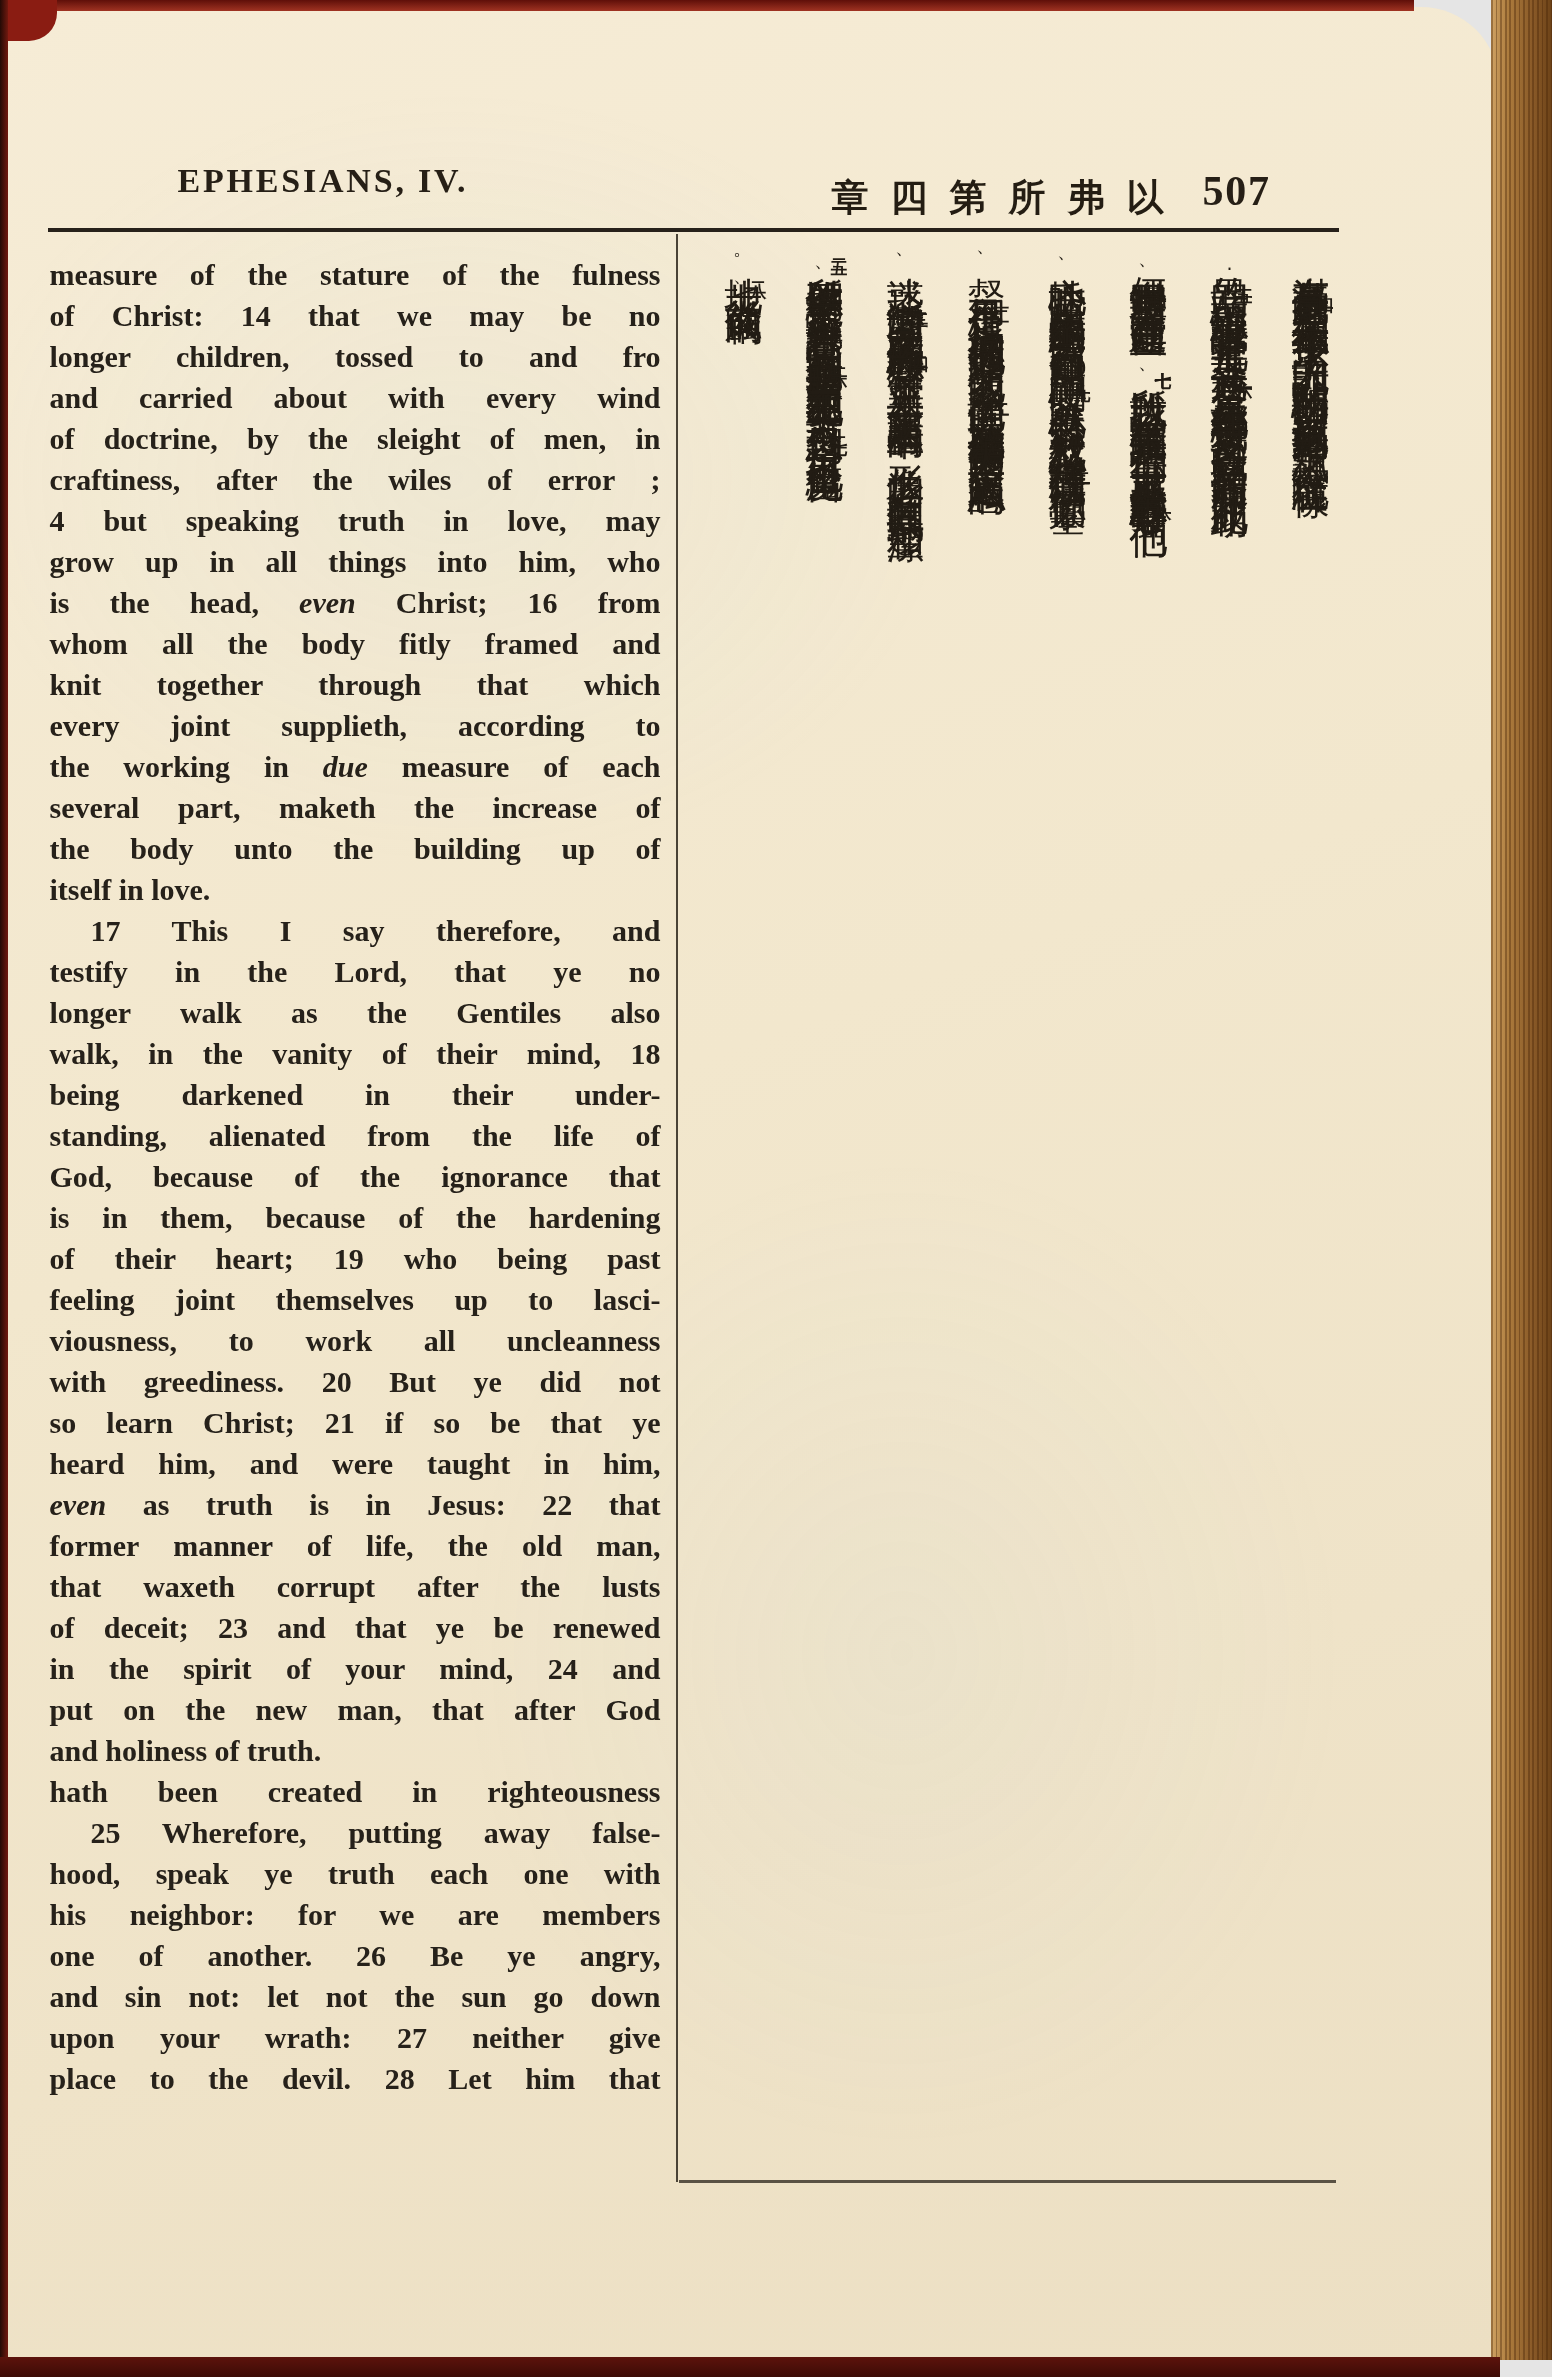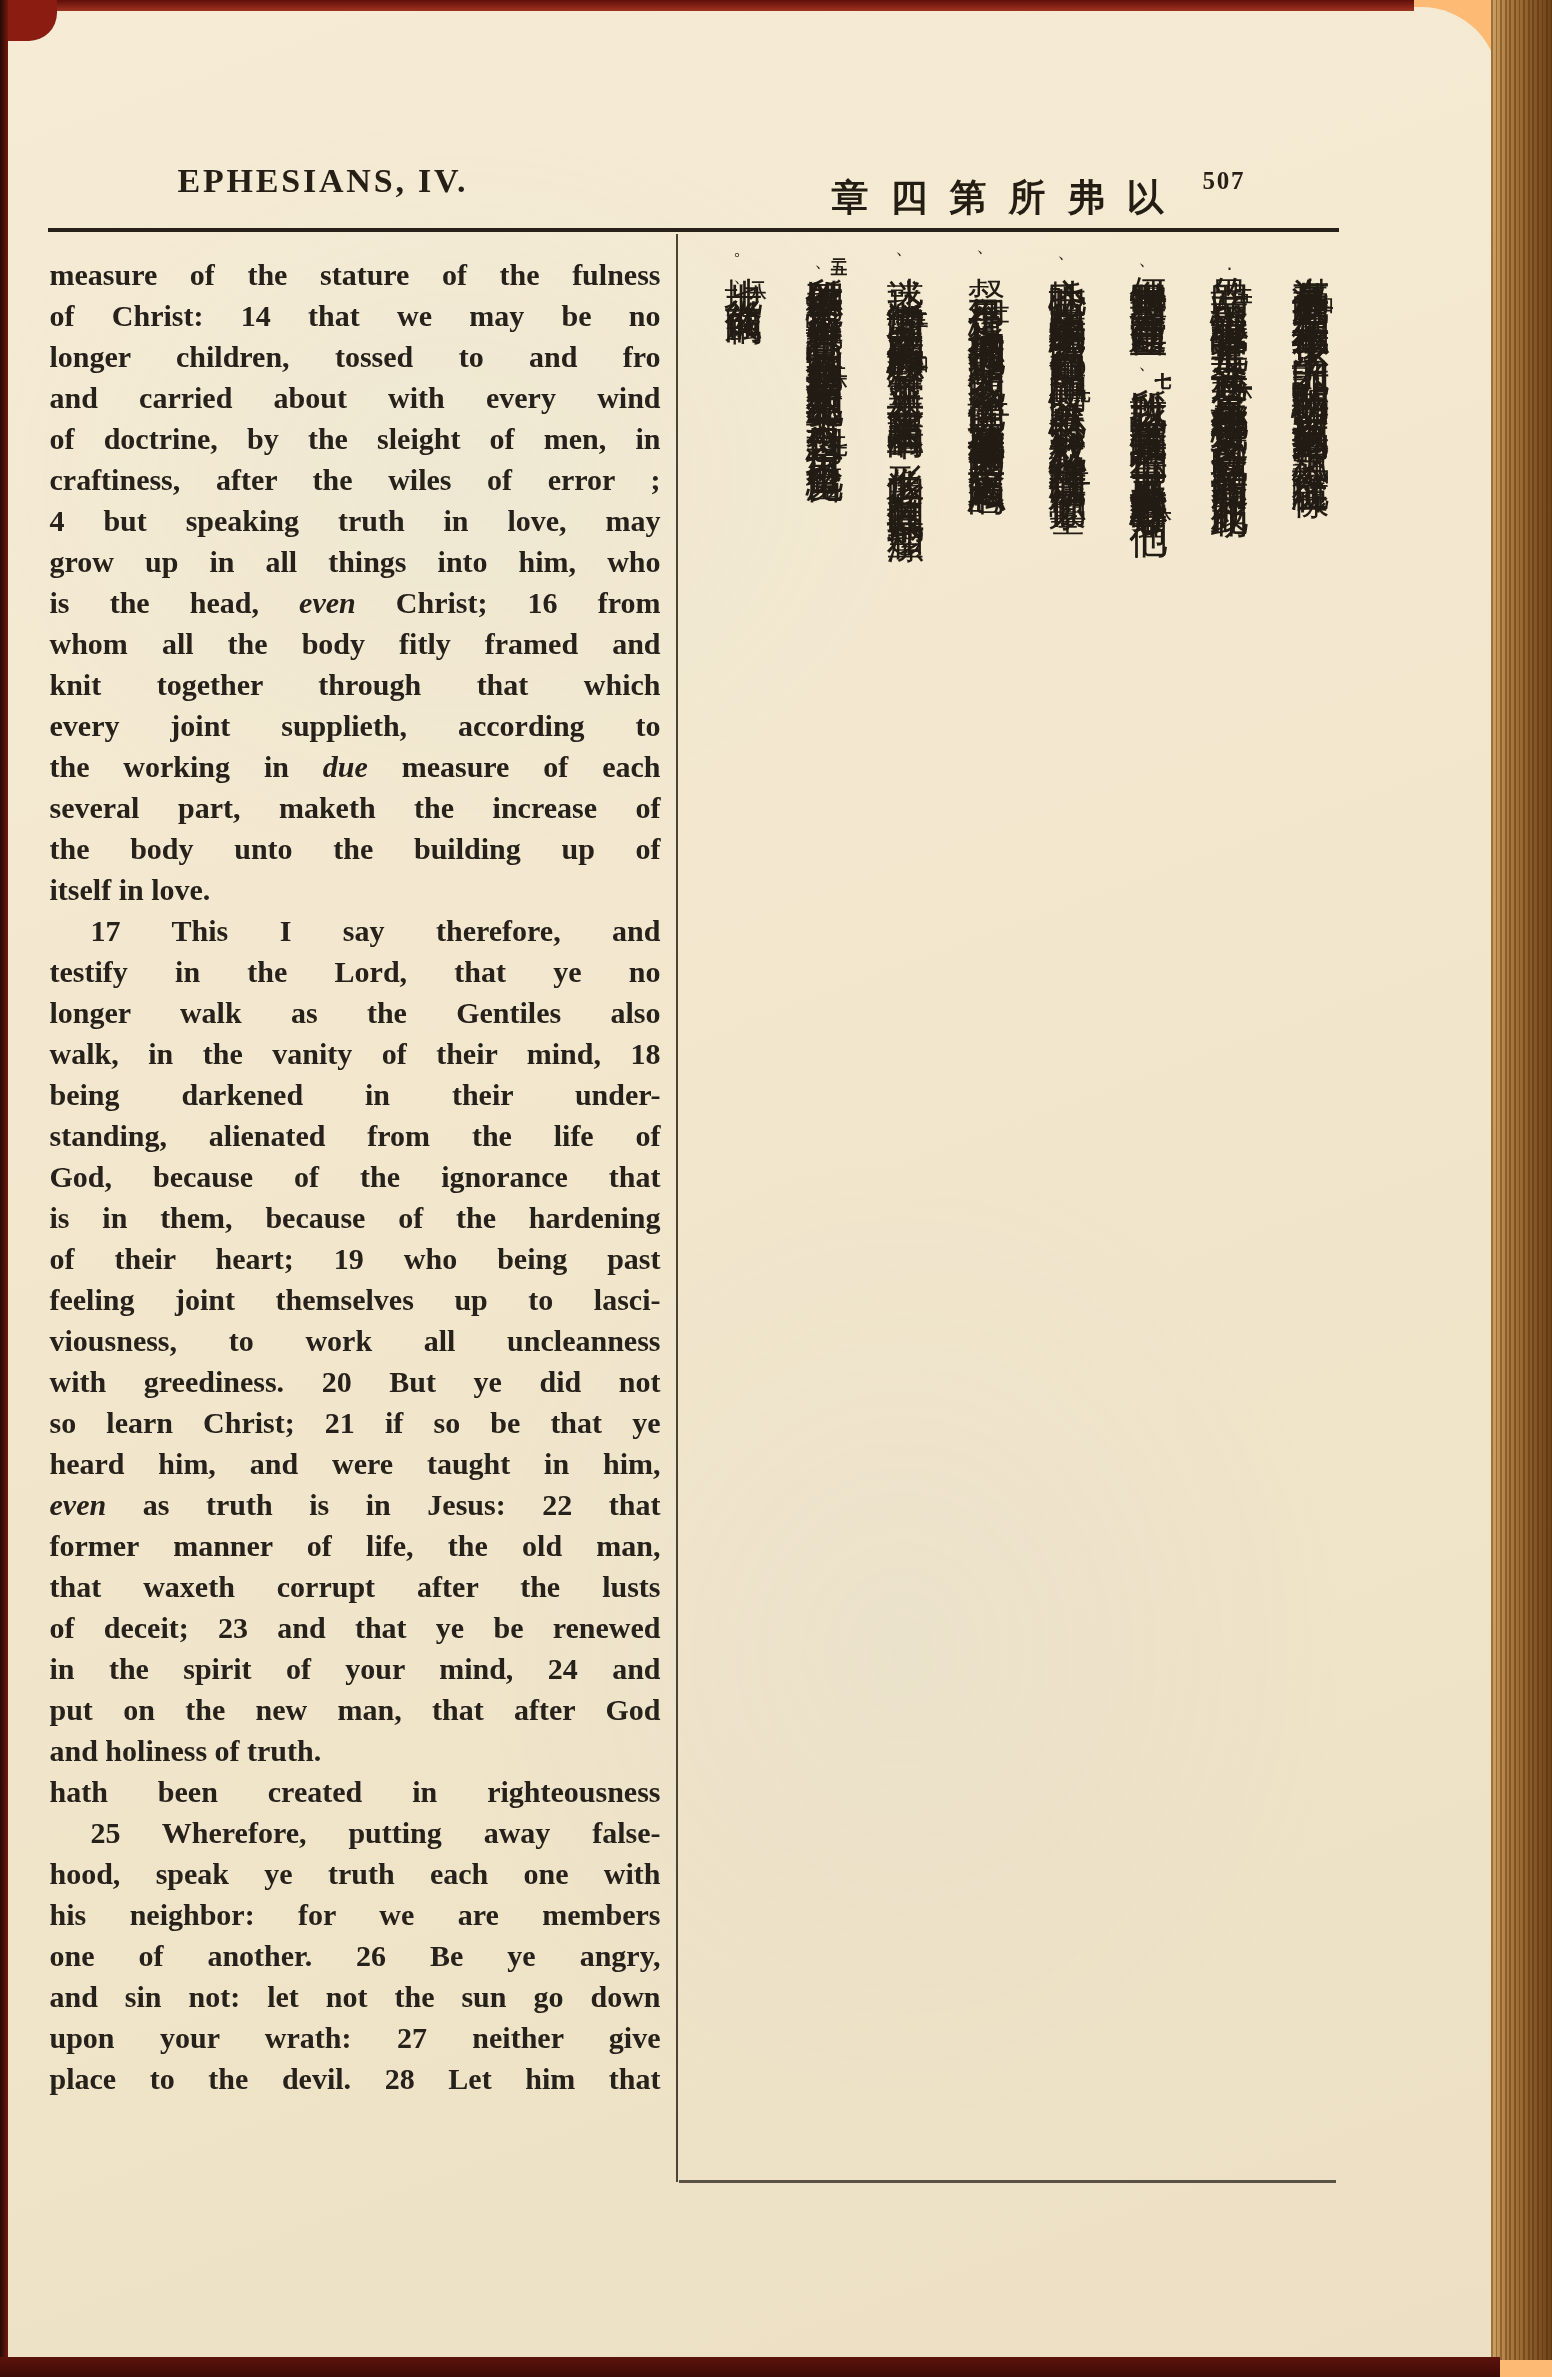--- a/index.html
+++ b/index.html
@@ -1,16 +1,16 @@
 <!DOCTYPE html>
 <html style="font-size:14.8px"><head>
 <meta charset="utf-8">
 <style>
   html,body { margin:0; padding:0; background:#2a1c10; }
-  .photo { position:relative; width:1552px; height:2377px; background:#fdba74; overflow:hidden;
+  .photo { position:relative; width:1552px; height:2377px; background:#e5e5e5; overflow:hidden;
            font-family:"Liberation Serif","DejaVu Serif",serif; }
 
   
   .page { position:absolute; left:5.5px; top:7.4px; right:53px; bottom:18.4px;
           background:
             radial-gradient(ellipse 830px 646px at 30% 20%, rgba(190,215,220,0.10), rgba(190,215,220,0) 60%),
             radial-gradient(ellipse 738px 830px at 60% 70%, rgba(180,205,215,0.08), rgba(180,205,215,0) 60%),
             linear-gradient(160deg,#f6ecd6 0%,#f2e7cd 45%,#ecdfc3 100%);
           border-top-right-radius:78px; border-bottom-right-radius:13px; }
 
@@ -27,21 +27,21 @@
   .edge-left { position:absolute; left:0; top:0; bottom:0; width:8.3px;
       background:linear-gradient(to right,#230a05,#71190f); }
   .edge-bottom { position:absolute; bottom:0; left:0; right:52px; height:20px;
       background:linear-gradient(to top,#3c0b06,#5c130c); }
 
   
   .h-left { position:absolute; left:172px; top:155px; font-size:34px; font-weight:600;
             letter-spacing:2.8px; color:#261f16; }
   .h-cjk  { position:absolute; left:826px; top:166px; font-size:37px; font-weight:bold;
             letter-spacing:22px; color:#241d13; font-family:"DejaVu Sans",sans-serif; white-space:nowrap; }
-  .h-num  { position:absolute; left:1197px; top:160px; font-size:25px; font-weight:600;
+  .h-num  { position:absolute; left:1197px; top:160px; font-size:42px; font-weight:600;
             letter-spacing:1.8px; color:#261f16; }
   .rule-h { position:absolute; left:42px; top:221px; width:1291px; height:3.7px; background:#27211a;
             box-shadow:0 -5.5px 0 -3.7px rgba(39,33,26,.25); }
   .rule-v { position:absolute; left:670px; top:227px; width:2.8px; height:1948px; background:#4a4336; }
   .rule-b { position:absolute; left:673px; top:2173px; width:657px; height:2.8px; background:#5a5244; }
 
   
   .en-col { position:absolute; left:44px; top:247px; width:611px; color:#26211a;
             font-size:30px; font-weight:600; }
   .en-line { height:41px; line-height:41px; text-align:justify; text-align-last:justify;

